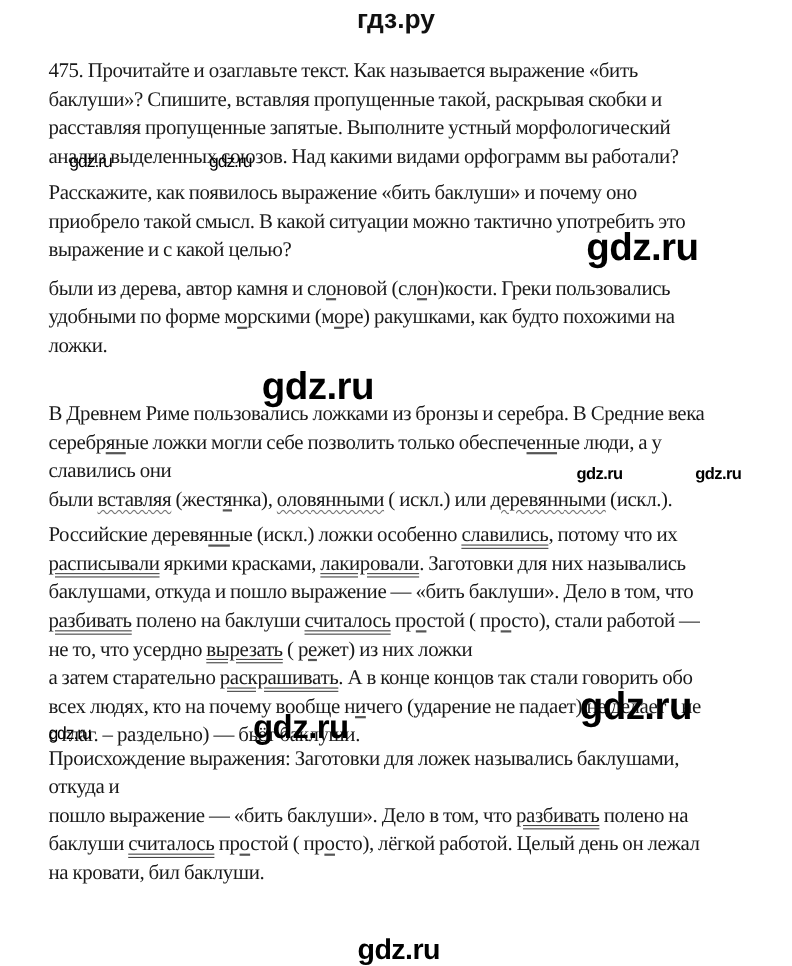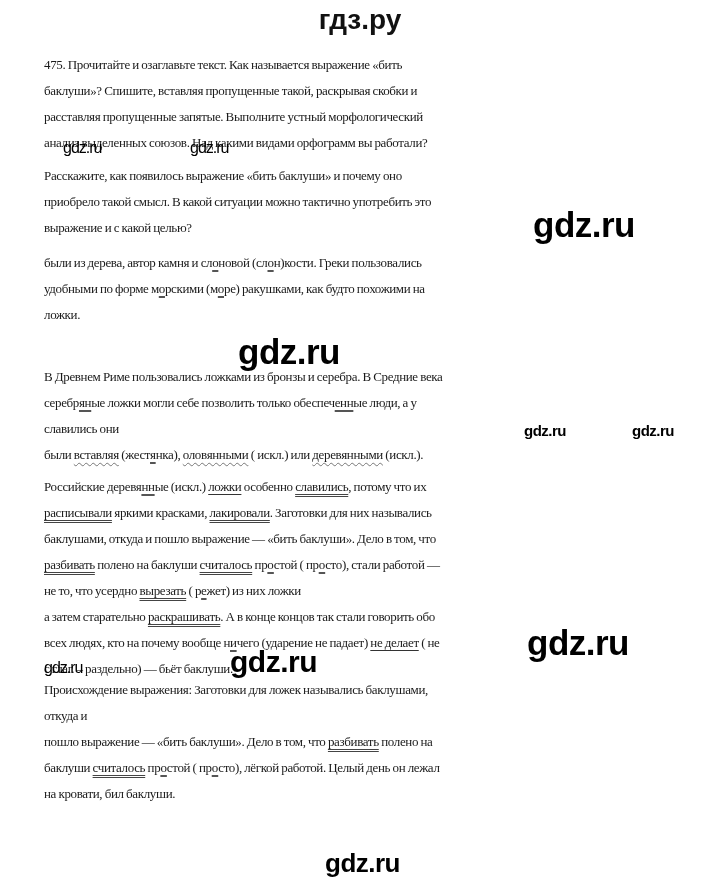--- a/index.html
+++ b/index.html
@@ -4,39 +4,39 @@
 <style>
   html, body { margin: 0; padding: 0; background: #ffffff; }
   body {
     width: 720px; height: 878px; position: relative; overflow: hidden;
     font-family: "Liberation Serif", "DejaVu Serif", serif;
     color: #1a1a1a;
   }
   .header-logo {
     position: absolute; top: 0; left: 0; width: 720px; text-align: center;
     font-family: "Liberation Sans", "DejaVu Sans", sans-serif;
-    font-weight: bold; font-size: 28px; top: 4px; color: #111;
+    font-weight: bold; font-size: 24px; top: 4px; color: #111;
   }
   .para {
     position: absolute; left: 44px; width: 650px;
-    font-size: 13px; line-height: 26px; letter-spacing: -0.35px;
+    font-size: 19px; line-height: 26px; letter-spacing: -0.35px;
     word-spacing: -0.5px;
   }
   .para .ln { display: block; white-space: nowrap; }
   .wm-big {
     position: absolute; font-family: "Liberation Sans", "DejaVu Sans", sans-serif;
     font-weight: bold; font-size: 35px; color: #000; letter-spacing: -0.5px;
     line-height: 1;
   }
   .wm-small {
     position: absolute; font-family: "Liberation Sans", "DejaVu Sans", sans-serif;
     font-size: 16px; color: #000; letter-spacing: -1px; line-height: 1;
   }
   .wm-small.bold { font-weight: bold; letter-spacing: -0.5px; font-size: 15px; }
-  .u1 { text-decoration: underline; text-decoration-color: #333; text-underline-offset: 3px; margin-top: 30px; }
+  .u1 { text-decoration-color: #333; text-underline-offset: 3px; margin-top: 30px; }
   .u2 { text-decoration: underline double; text-decoration-color: #444; text-underline-offset: 3px; }
   .uw { text-decoration: underline wavy; text-decoration-color: #777; text-underline-offset: 3px; text-decoration-thickness: 1px; }
   .ul { text-decoration: underline; text-decoration-color: #555; text-underline-offset: 3px; text-decoration-thickness: 2px; }
 </style>
 </head>
 <body>
 
 <div class="header-logo">гдз.ру</div>
 
 <div class="para" style="top:52px">

